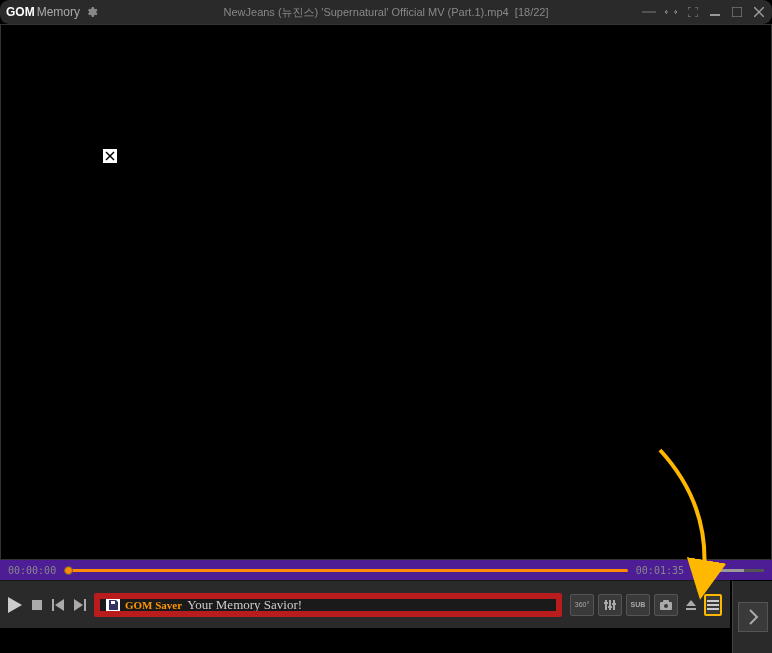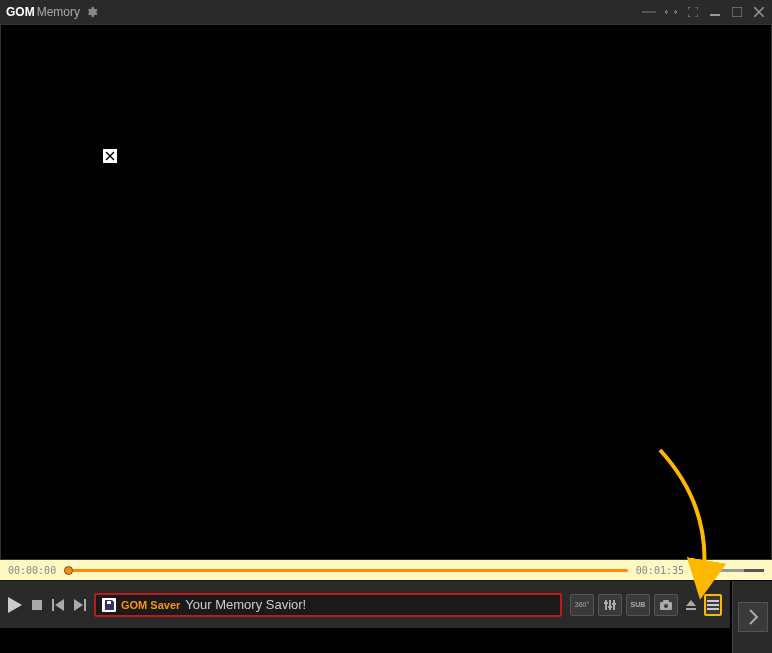--- a/index.html
+++ b/index.html
@@ -17,20 +17,21 @@
     }
     .title-bar {
       height: 24px;
       background: #2a2a2a;
       display: flex;
       align-items: center;
       padding: 0 6px;
       color: #999;
       font-size: 12px;
       position: relative;
+      border-radius: 9px;
     }
     .logo {
       display: flex;
       align-items: center;
       gap: 2px;
     }
     .logo-gom {
       font-weight: bold;
       color: #fff;
       font-size: 12px;
@@ -83,21 +84,21 @@
       height: 14px;
       background: #fff;
       display: flex;
       align-items: center;
       justify-content: center;
       font-size: 10px;
       color: #000;
     }
     .seek-bar {
       height: 20px;
-      background: #fef9c3;
+      background: #4c1d95;
       display: flex;
       align-items: center;
       padding: 0 8px;
       gap: 8px;
     }
     .time-current, .time-total {
       color: #888;
       font-size: 10px;
       font-family: monospace;
     }
@@ -150,27 +151,28 @@
     .play-btn, .stop-btn, .prev-btn, .next-btn {
       color: #aaa;
       cursor: pointer;
       display: flex;
       align-items: center;
     }
     .info-bar {
       flex: 1;
       height: 24px;
       background: #1a1a1a;
-      border: 2px solid #b91c1c;
+      border: 6px solid #b91c1c;
       display: flex;
       align-items: center;
       padding: 0 6px;
       gap: 5px;
       border-radius: 2px;
       overflow: hidden;
+      font-family: Liberation Serif, serif;
     }
     .info-icon {
       width: 14px;
       height: 14px;
       background: #fff;
       display: flex;
       align-items: center;
       justify-content: center;
       font-size: 9px;
       color: #333;
@@ -255,20 +257,23 @@
 
 <div class="title-bar">
   <div class="logo">
     <span class="logo-gom">GOM</span>
     <span class="logo-player">Memory</span>
   </div>
   <span class="gear-icon">
     <svg width="12" height="12" viewBox="0 0 24 24" fill="#888">
         <path d="M12 8a4 4 0 100 8 4 4 0 000-8zm8.9 4c0-.5 0-1-.1-1.4l2.2-1.7-2-3.5-2.6 1a8 8 0 00-2.4-1.4L15.5 2h-4l-.5 2.9a8 8 0 00-2.4 1.4l-2.6-1-2 3.5 2.2 1.7a8 8 0 000 2.8L4 15l2 3.5 2.6-1a8 8 0 002.4 1.4l.5 2.9h4l.5-2.9a8 8 0 002.4-1.4l2.6 1 2-3.5-2.2-1.7c.1-.4.1-.9.1-1.4z"></path>
       </svg>
+  </span>
+  <span class="title-text">
+    <span>NewJeans (뉴진스) 'Supernatural' Official MV (Part.1).mp4</span>&nbsp;&nbsp;<span>[18/22]</span>
   </span>
   <div class="window-controls">
     <span>
         <svg width="16" height="8" viewBox="0 0 16 8">
           <line x1="0" y1="4" x2="16" y2="4" stroke="#888" stroke-width="1"></line>
         </svg>
       </span>
     <span>
         <svg width="14" height="10" viewBox="0 0 14 10" fill="none" stroke="#888" stroke-width="1">
           <path d="M1 5h3M3 3l-2 2 2 2M13 5h-3M11 3l2 2-2 2"></path>

